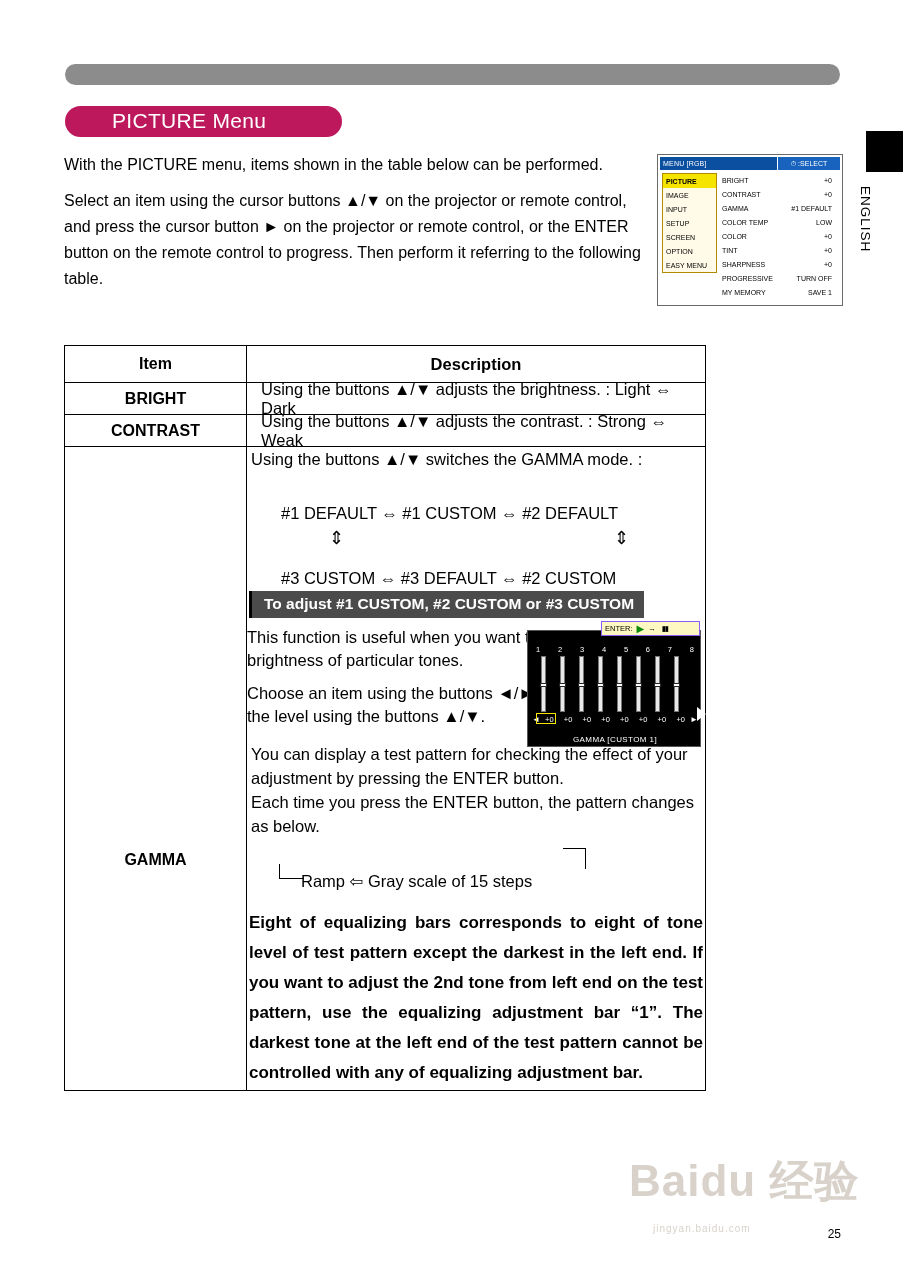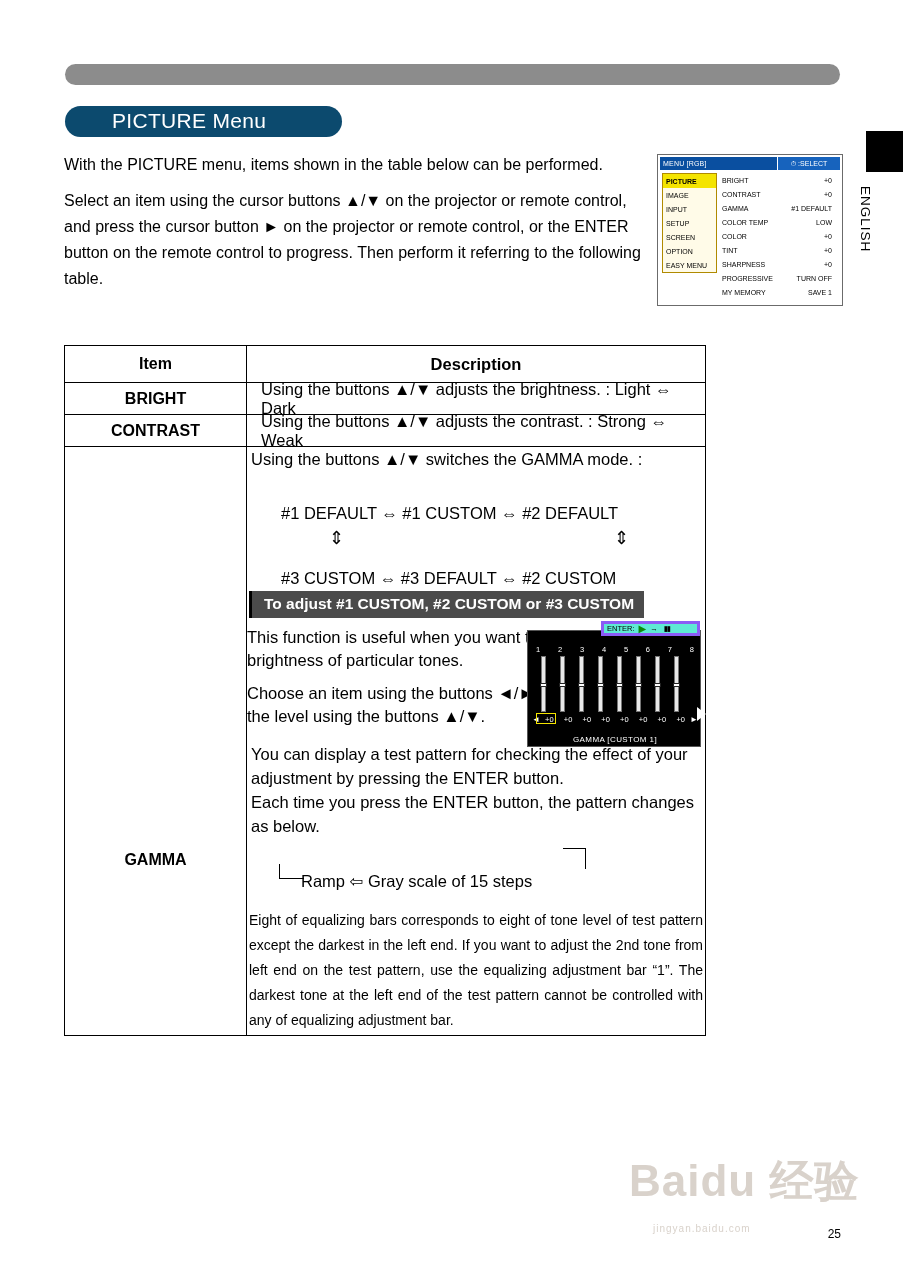--- a/index.html
+++ b/index.html
@@ -38,21 +38,21 @@
   }
 
   
   .title-pill {
     position: absolute;
     left: 65px;
     top: 106px;
     width: 277px;
     height: 31px;
     border-radius: 15.5px;
-    background: #0c4a6e;
+    background: #be185d;
   }
   .title-pill-text {
     position: absolute;
     left: 47px;
     top: 3px;
     font-size: 21px;
     color: #ffffff;
     font-weight: normal;
     letter-spacing: 0.3px;
   }
@@ -272,22 +272,22 @@
     width: 174px;
     height: 117px;
     background: #000000;
     border: 1px solid #555;
     box-sizing: border-box;
   }
   .gd-enter {
     position: absolute;
     left: 73px; top: -10px;
     width: 99px; height: 15px;
-    background: #5eead4;
-    border: 3px solid #8b5cf6;
+    background: #fef9c3;
+    border: 1px solid #8b5cf6;
     box-sizing: border-box;
     font-size: 7.5px;
     display: flex;
     align-items: center;
     padding-left: 3px;
     color: #000;
   }
   .gd-enter .grn { color: #0b8a0b; margin-left: 4px; font-size: 10px; }
   .gd-enter .arr { margin-left: 4px; }
   .gd-enter .bars { margin-left: 6px; letter-spacing: -1px; }
@@ -374,23 +374,24 @@
   }
   .pattern-block .hookL {
     position: absolute; left: 32px; top: 22px;
     width: 24px; height: 14px;
     border-bottom: 1.5px solid #000;
     border-left: 1.5px solid #000;
   }
 
   .justified {
     text-align: justify;
-    font-size: 14px;
-    line-height: 25px;
+    font-size: 17px;
+    line-height: 30px;
     padding: 4px 2px 2px 2px;
+    font-weight: bold;
   }
 
   
   .page-num {
     position: absolute;
     right: 62px;
     bottom: 39px;
     font-size: 12px;
   }
   .watermark {

